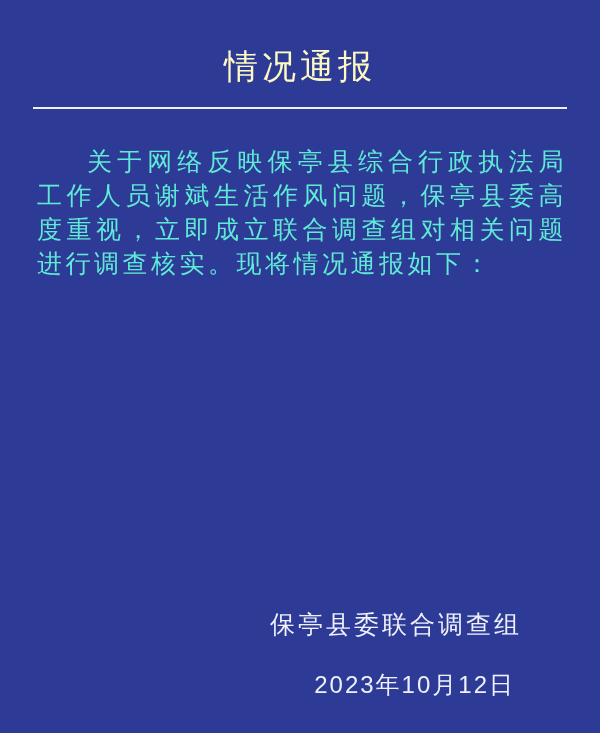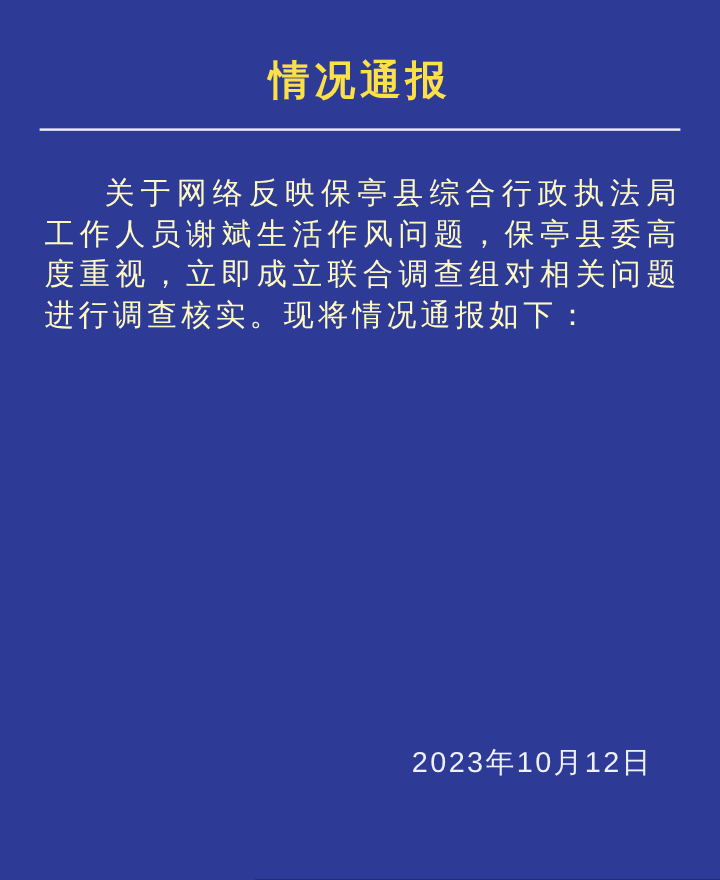--- a/index.html
+++ b/index.html
@@ -11,76 +11,77 @@
     margin: 0 auto;
     background: #2e3b96;
     color: #eef1fb;
     font-family: "Liberation Serif", "DejaVu Serif", serif;
     overflow: hidden;
   }
   .notice-title {
     padding-top: 44px;
     text-align: center;
     font-size: 34px;
-    font-weight: bold;
+    font-weight: normal;
     letter-spacing: 4px;
-    color: #fde047;
+    color: #fef9c3;
   }
   .title-divider {
     width: 534px;
     height: 2px;
     margin: 17px auto 0 auto;
     background: #eef1fb;
     border: none;
   }
   .notice-body {
     margin: 36px 33px 0 37px;
     font-size: 25px;
     line-height: 34px;
     letter-spacing: 3.5px;
     text-align: justify;
     text-justify: inter-character;
-    color: #fef9c3;
+    color: #5eead4;
   }
   .notice-body p {
     text-indent: 2em;
     margin-bottom: 17px;
   }
   .notice-footer {
     position: absolute;
     left: 0;
     right: 0;
     top: 608px;
     font-size: 25px;
     letter-spacing: 3px;
     color: #eef1fb;
   }
   .signature-line {
     text-align: right;
     padding-right: 78px;
   }
   .date-line {
-    margin-top: 11px;
+    margin-top: 28px;
     text-align: right;
-    padding-right: 56px;
+    padding-right: 85px;
     font-family: "Liberation Sans", "DejaVu Sans", sans-serif;
     font-size: 24px;
     letter-spacing: 2px;
   }
 </style>
 </head>
 <body>
 
 <div class="notice">
 
   <div class="notice-title">情况通报</div>
 
   <div class="title-divider"></div>
 
   <div class="notice-body">
     <p>关于网络反映保亭县综合行政执法局工作人员谢斌生活作风问题，保亭县委高度重视，立即成立联合调查组对相关问题进行调查核实。现将情况通报如下：</p>
   </div>
 
   <div class="notice-footer">
+    <div class="signature-line">保亭县委联合调查组</div>
     <div class="date-line">2023年10月12日</div>
   </div>
 
 </div>
 
 </body></html>

